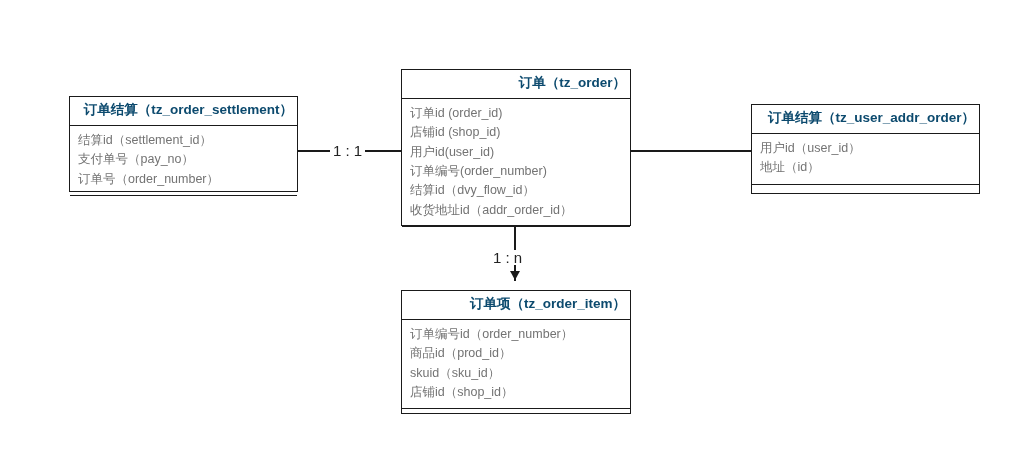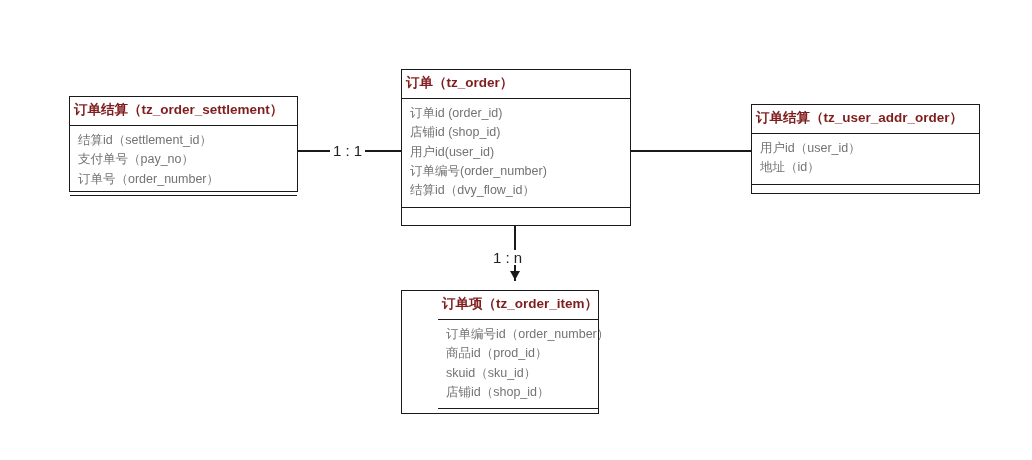--- a/index.html
+++ b/index.html
@@ -21,24 +21,24 @@
     position: absolute;
     box-sizing: border-box;
     border: 1.5px solid #1a1a1a;
     background: #ffffff;
     display: flex;
     flex-direction: column;
   }
   .entity-title {
     box-sizing: border-box;
     border-bottom: 1.5px solid #1a1a1a;
-    text-align: left;
+    text-align: right;
     font-weight: bold;
     font-size: 13.5px;
-    color: #7f1d1d;
+    color: #0c4a6e;
     padding: 6px 4px 7px 4px;
     line-height: 1.1;
     white-space: nowrap;
   }
   .entity-fields {
     box-sizing: border-box;
     border-bottom: 1.5px solid #1a1a1a;
     padding: 5px 6px 6px 8px;
     font-size: 12.5px;
     color: #737373;
@@ -104,34 +104,35 @@
   </div>
 
   <div class="entity" style="left:401px; top:69px; width:230px; height:157px;">
     <div class="entity-title">订单（tz_order）</div>
     <div class="entity-fields">
       <div class="field">订单id (order_id)</div>
       <div class="field">店铺id (shop_id)</div>
       <div class="field">用户id(user_id)</div>
       <div class="field">订单编号(order_number)</div>
       <div class="field">结算id（dvy_flow_id）</div>
+      <div class="field">收货地址id（addr_order_id）</div>
     </div>
     <div class="entity-footer"></div>
   </div>
 
   <div class="entity" style="left:751px; top:104px; width:229px; height:90px;">
     <div class="entity-title">订单结算（tz_user_addr_order）</div>
     <div class="entity-fields">
       <div class="field">用户id（user_id）</div>
       <div class="field">地址（id）</div>
     </div>
     <div class="entity-footer"></div>
   </div>
 
-  <div class="entity" style="left:401px; top:290px; width:198px; height:124px;padding-left:36px;">
+  <div class="entity" style="left:401px; top:290px; width:230px; height:124px;">
     <div class="entity-title">订单项（tz_order_item）</div>
     <div class="entity-fields">
       <div class="field">订单编号id（order_number）</div>
       <div class="field">商品id（prod_id）</div>
       <div class="field">skuid（sku_id）</div>
       <div class="field">店铺id（shop_id）</div>
     </div>
     <div class="entity-footer"></div>
   </div>
 

